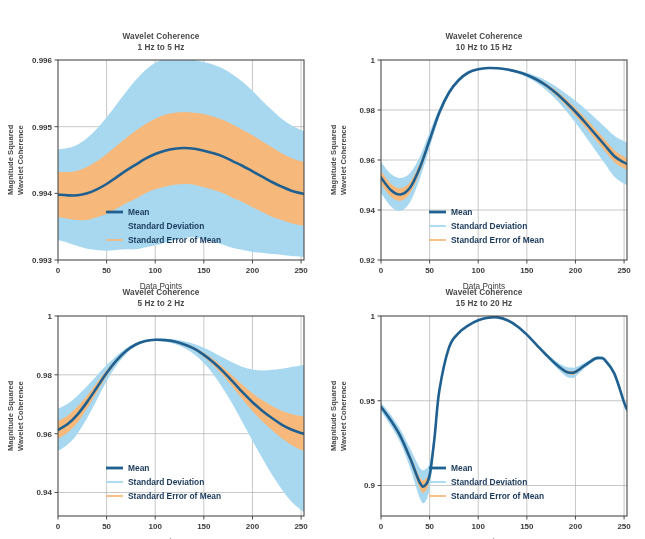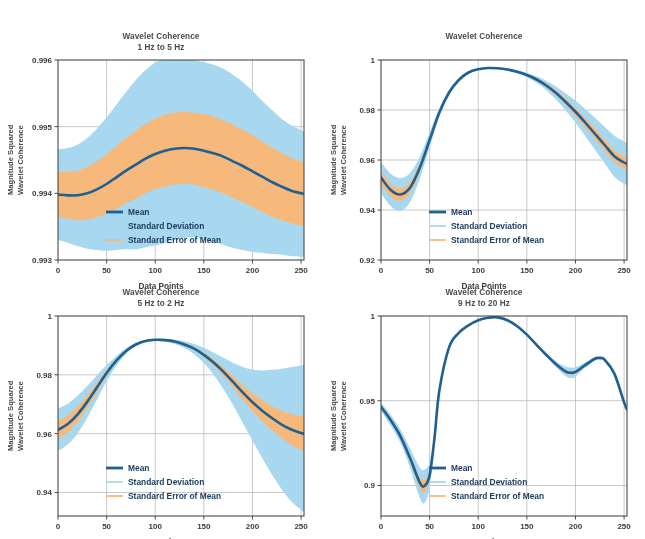--- a/index.html
+++ b/index.html
@@ -50,21 +50,21 @@
     line-height: 10px;
     white-space: nowrap;
   }
   .ylabel .l2 { display: block; }
 
   .xlabel {
     position: absolute;
     width: 100%;
     text-align: center;
     font-size: 8.2px;
-    font-weight: bold;
+    font-weight: normal;
     color: #3b3b3b;
   }
   .plot-svg {
     position: absolute;
   }
   .tick-text {
     font-family: "Liberation Sans", sans-serif;
     font-size: 8px;
     fill: #3b3b3b;
     font-weight: bold;
@@ -159,21 +159,21 @@
             <text x="128" y="197.2" class="legend-text">Standard Deviation</text>
           </g>
           <g>
             <line x1="106" y1="208" x2="123" y2="208" stroke="#f7b97b" stroke-width="1.8" stroke-linecap="butt"></line>
             <text x="128" y="211.2" class="legend-text">Standard Error of Mean</text>
           </g>
         </g>
       </svg>
     </div>
   <div class="chart-panel" id="panel1" style="left:323px;top:0px;">
-      <div class="chart-title"><span>Wavelet Coherence</span></div>
+      <div class="chart-title"><span>Wavelet Coherence</span><span class="line2">10 Hz to 15 Hz</span></div>
       <div class="ylabel" style="left: 6px; top: 46px; height: 164px;"><span>Magnitude Squared</span><span class="l2">Wavelet Coherence</span></div>
       <div class="xlabel" style="left: 0px; top: 250px;">Data Points</div>
       <svg width="322" height="255" class="plot-svg" style="left: 0px; top: 0px;">
         <defs>
           <clipPath id="chart-10-15hz-clip">
             <rect x="58" y="28" width="246" height="200"></rect>
           </clipPath>
         </defs>
         <g>
           <line x1="106.61660079051384" y1="28" x2="106.61660079051384" y2="228" stroke="#b0b0b0" stroke-width="0.7"></line>
@@ -289,21 +289,21 @@
             <text x="128" y="197.2" class="legend-text">Standard Deviation</text>
           </g>
           <g>
             <line x1="106" y1="208" x2="123" y2="208" stroke="#f7b97b" stroke-width="1.8" stroke-linecap="butt"></line>
             <text x="128" y="211.2" class="legend-text">Standard Error of Mean</text>
           </g>
         </g>
       </svg>
     </div>
   <div class="chart-panel" id="panel3" style="left:323px;top:256px;">
-      <div class="chart-title"><span>Wavelet Coherence</span><span class="line2">9 Hz to 20 Hz</span></div>
+      <div class="chart-title"><span>Wavelet Coherence</span><span class="line2">15 Hz to 20 Hz</span></div>
       <div class="ylabel" style="left: 6px; top: 46px; height: 164px;"><span>Magnitude Squared</span><span class="l2">Wavelet Coherence</span></div>
       <div class="xlabel" style="left: 0px; top: 250px;">Data Points</div>
       <svg width="322" height="255" class="plot-svg" style="left: 0px; top: 0px;">
         <defs>
           <clipPath id="chart-15-20hz-clip">
             <rect x="58" y="28" width="246" height="200"></rect>
           </clipPath>
         </defs>
         <g>
           <line x1="106.61660079051384" y1="28" x2="106.61660079051384" y2="228" stroke="#b0b0b0" stroke-width="0.7"></line>

